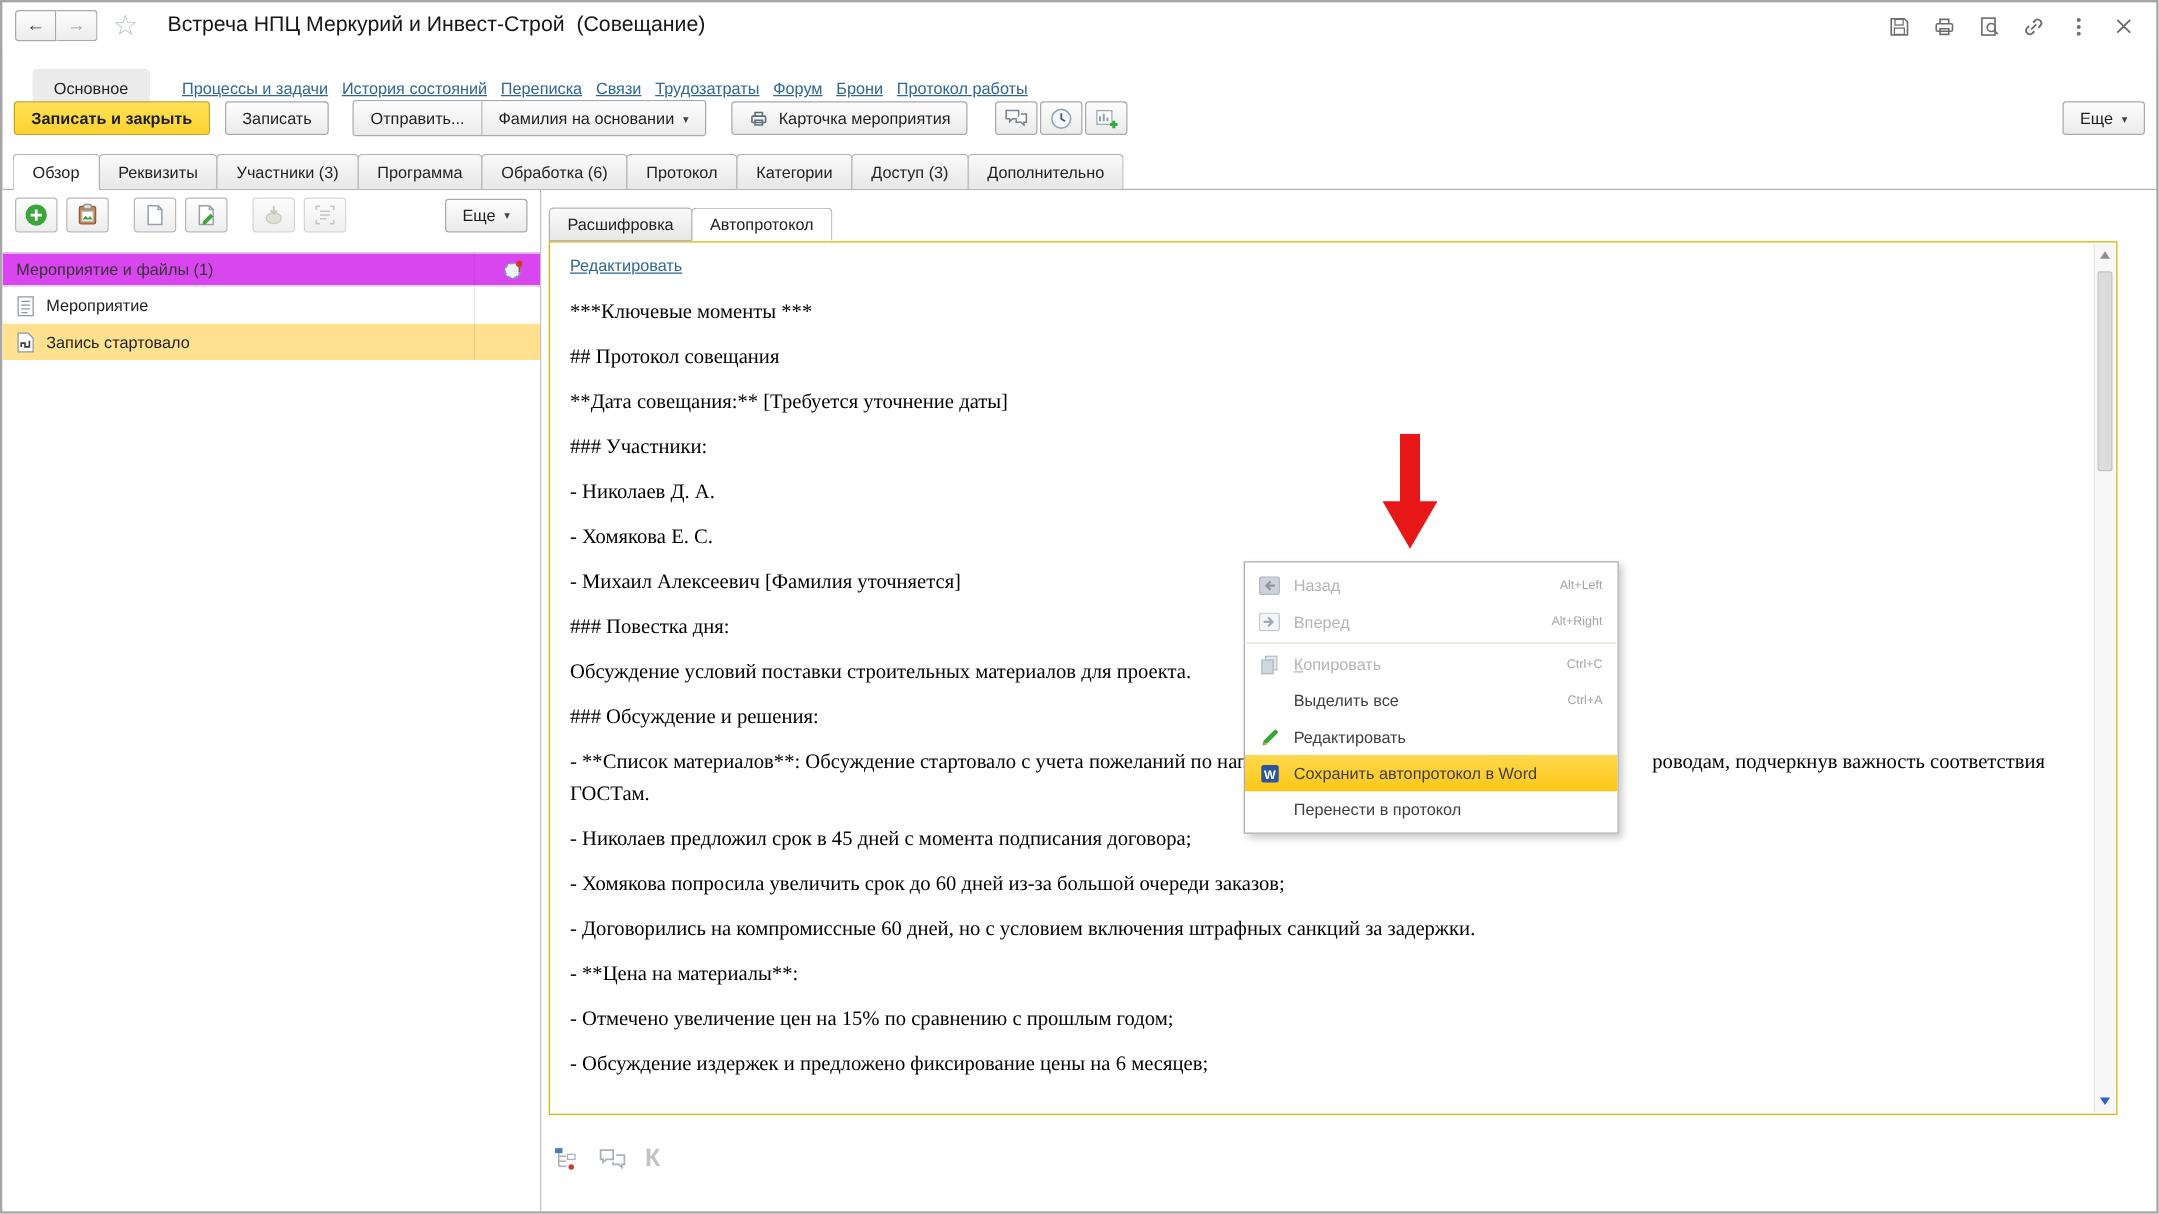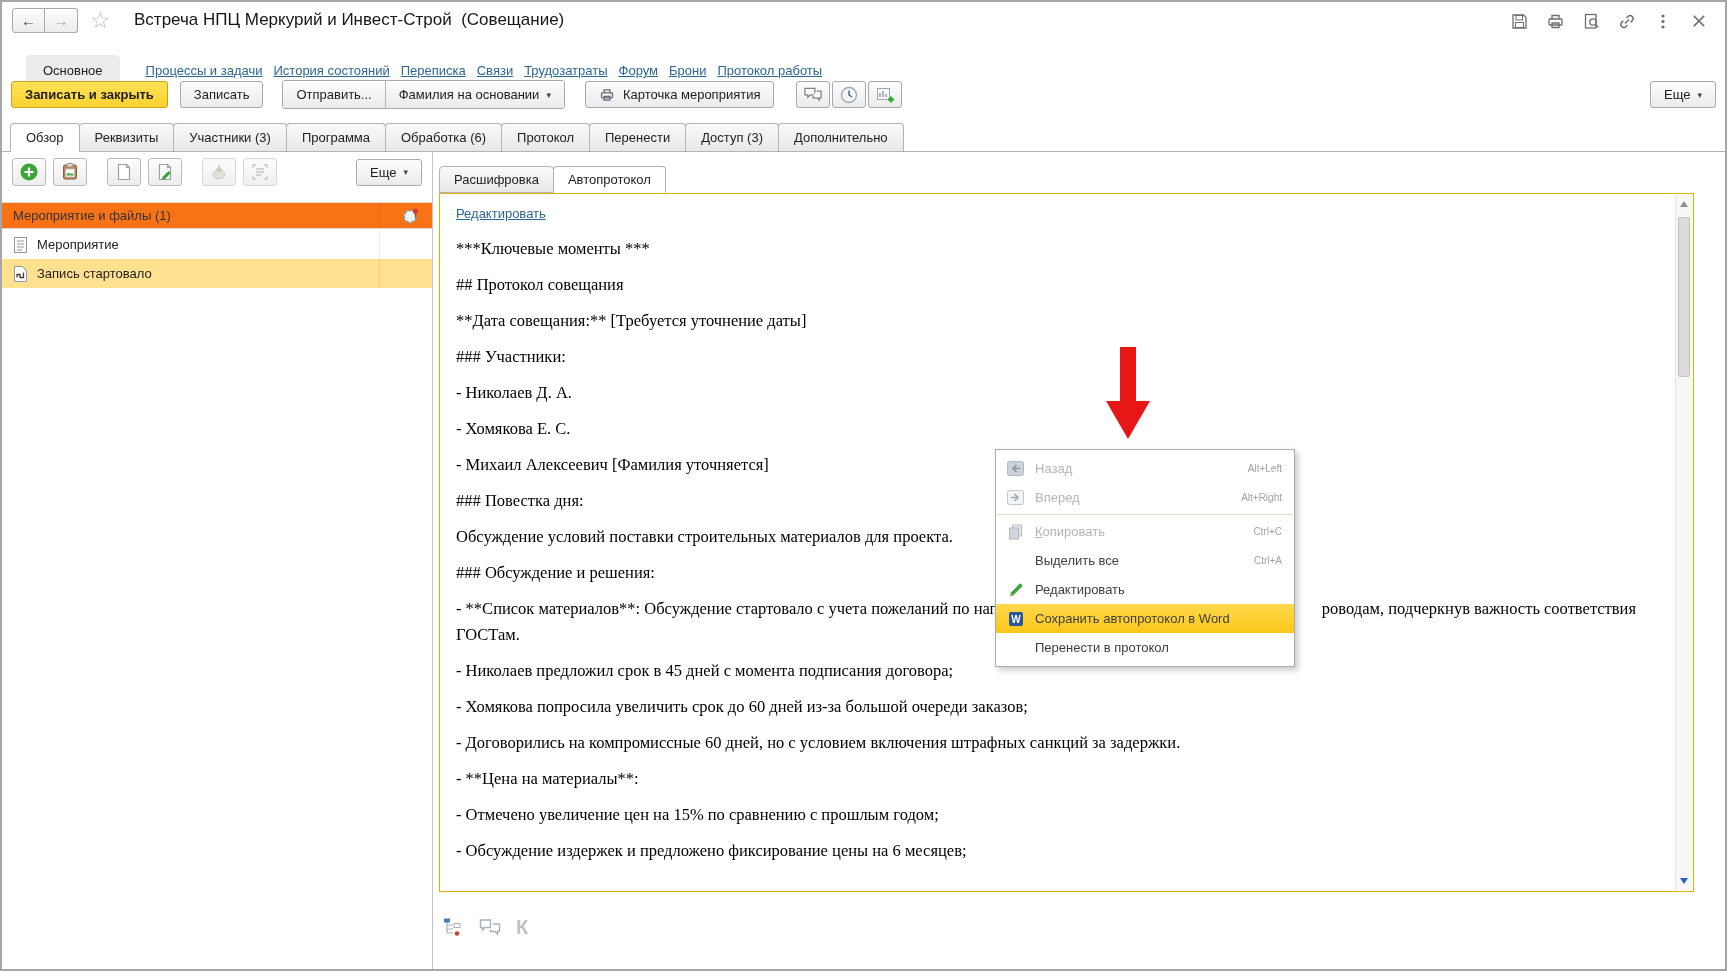--- a/index.html
+++ b/index.html
@@ -47,21 +47,21 @@
 
   
   .main{position:absolute;left:0;top:150px;right:0;bottom:0;background:#fff;}
   .left-panel{position:absolute;left:0;top:0;width:431px;bottom:0;border-right:1px solid #c3c3c3;background:#fff;}
   .lp-toolbar{position:absolute;left:0;top:5px;right:0;height:30px;display:flex;align-items:center;padding:0 10px;gap:7px;}
   .lp-iconbtn{width:34px;height:28px;border:1px solid #b9b9b9;border-radius:3px;background:linear-gradient(#fdfdfd,#ededed);
     display:flex;align-items:center;justify-content:center;cursor:pointer;}
   .lp-iconbtn.dis{opacity:.85;border-color:#cfcfcf;}
   .gap{width:6px;}
   .lp-more{margin-left:auto;}
-  .lp-header{position:absolute;left:0;top:50px;right:0;height:27px;background:#f97316;border-top:1px solid #dadada;
+  .lp-header{position:absolute;left:0;top:50px;right:0;height:27px;background:#d946ef;border-top:1px solid #dadada;
     border-bottom:1px solid #dadada;display:flex;align-items:center;padding:0 11px;font-size:13px;color:#333;}
   .lp-list{position:absolute;left:0;top:78px;right:0;bottom:0;}
   .lp-row{height:29px;display:flex;align-items:center;padding-left:11px;font-size:13px;color:#1e1e1e;position:relative;cursor:pointer;}
   .lp-row.selected{background:var(--selection-yellow,#ffe18f);}
   .colsep{position:absolute;right:52px;top:0;bottom:0;width:1px;background:rgba(0,0,0,.07);}
   .lp-row .ic{margin-right:9px;display:flex;}
   .palette{margin-left:auto;display:flex;cursor:pointer;}
 
   
   .right-panel{position:absolute;left:432px;top:0;right:0;bottom:0;background:#fff;}
@@ -215,21 +215,21 @@
     <button class="btn caret">Еще</button>
   </div>
 
   <div class="tabstrip">
       <div class="tab active">Обзор</div>
       <div class="tab">Реквизиты</div>
       <div class="tab">Участники (3)</div>
       <div class="tab">Программа</div>
       <div class="tab">Обработка (6)</div>
       <div class="tab">Протокол</div>
-      <div class="tab">Перенести</div>
+      <div class="tab">Категории</div>
       <div class="tab">Доступ (3)</div>
       <div class="tab">Дополнительно</div>
     </div>
 
   <div class="main">
 
     <div class="left-panel">
       <div class="lp-toolbar">
         <span class="lp-iconbtn">
             <svg width="20" height="20" viewBox="0 0 20 20">

